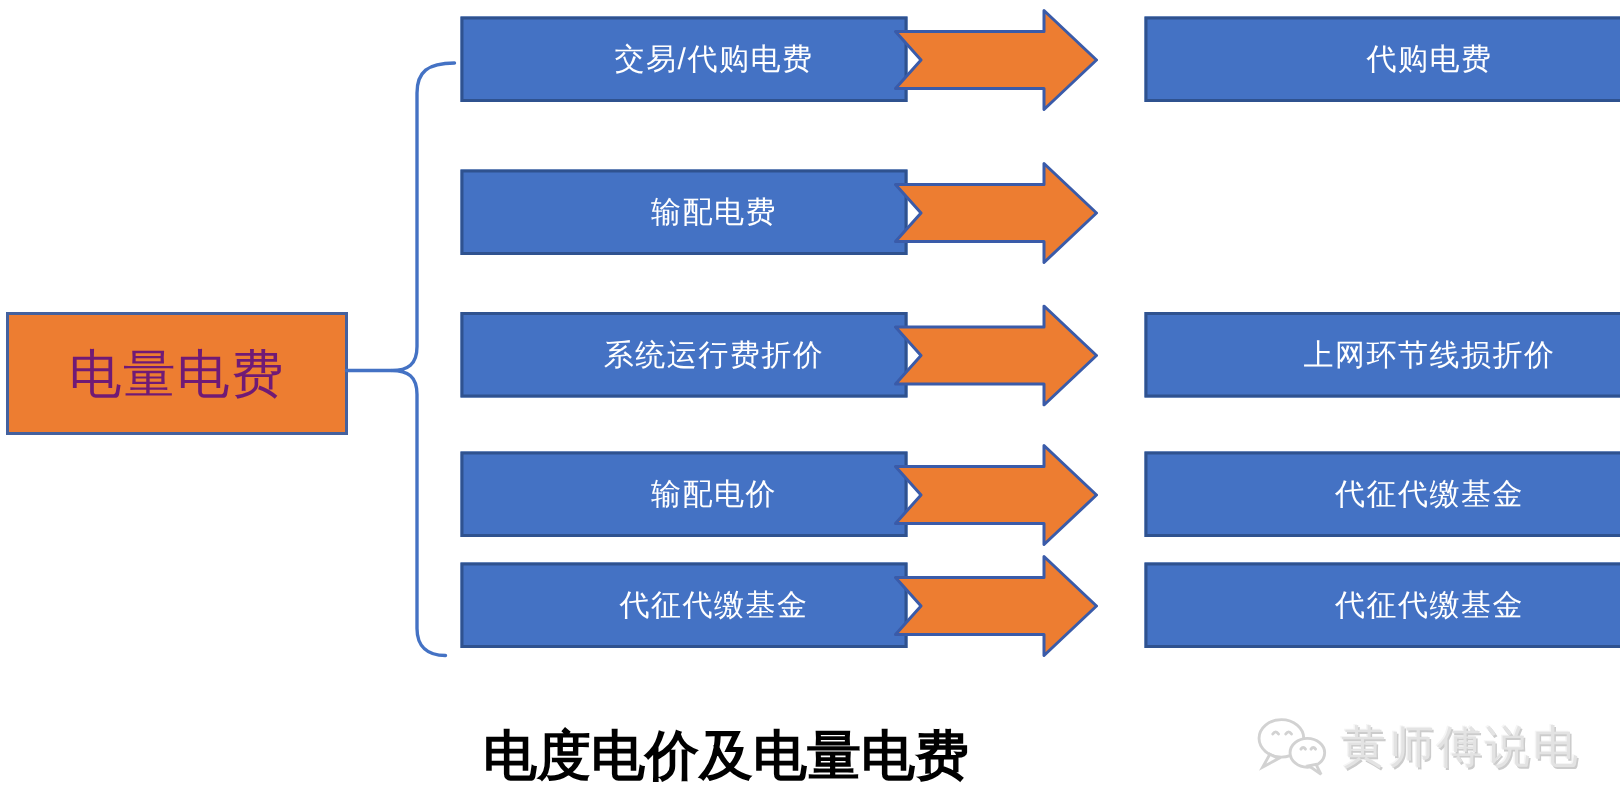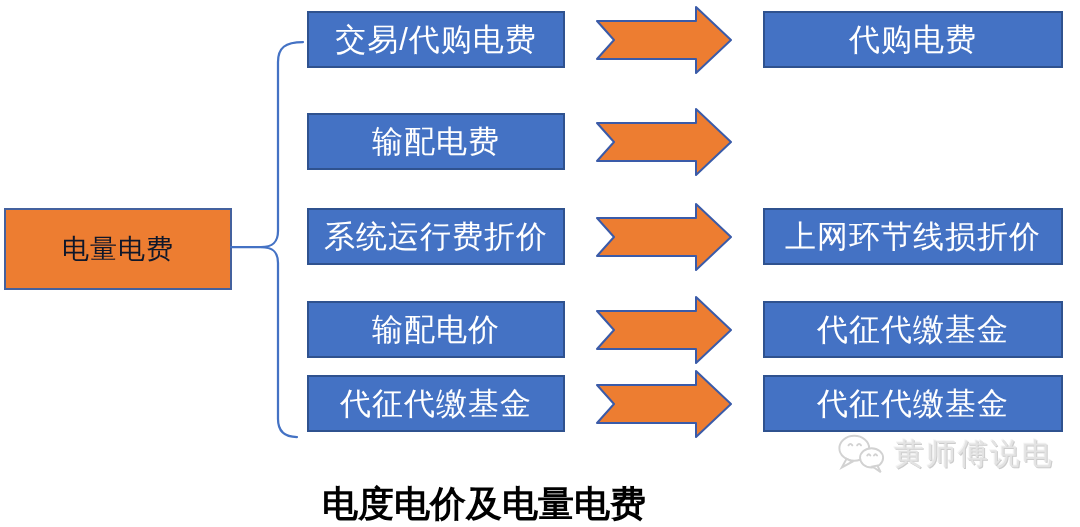--- a/index.html
+++ b/index.html
@@ -12,22 +12,22 @@
     font-family: "Liberation Sans", sans-serif;
   }
 
   
   .src-box {
     position: absolute;
     left: 4px; top: 208px;
     width: 224px; height: 78px;
     background: var(--orange, #ED7D31);
     border: 2px solid var(--orange-border, #44619E);
-    color: #0f172a;
-    font-size: 27px;
+    color: #701a75;
+    font-size: 35px;
     letter-spacing: 1px;
     display: flex; align-items: center; justify-content: center;
   }
 
   
   .connector {
     position: absolute; left: 0; top: 0;
     width: 1080px; height: 527px;
     pointer-events: none;
   }
@@ -45,23 +45,23 @@
   .row.r3 { top: 203px; }
   .row.r4 { top: 296px; }
   .row.r5 { top: 370px; }
 
   .mid-box, .right-box {
     position: absolute;
     top: 5px; height: 53px;
     background: var(--blue, #4472C4);
     border: 2px solid var(--blue-border, #2F528F);
     color: #ffffff;
-    font-size: 31px;
+    font-size: 20px;
     letter-spacing: 1px;
-    display: flex; align-items: center; justify-content: center;
+    display: flex; align-items: center; justify-content: center; padding-left: 40px;
   }
   .mid-box  { left: 307px; width: 254px; }
   .right-box{ left: 763px; width: 296px; }
 
   .arrow { position: absolute; left: 596px; top: 0; width: 136px; height: 68px; }
   .arrow polygon {
     fill: var(--arrow-fill, #ED7D31);
     stroke: var(--arrow-stroke, #3A5BA9);
     stroke-width: 2;
     stroke-linejoin: round;
@@ -73,21 +73,21 @@
     left: 318px; top: 480px; width: 332px;
     text-align: center;
     font-size: 36px;
     font-weight: bold;
     color: var(--caption, #000000);
   }
 
   
   .watermark {
     position: absolute;
-    right: 26px; top: 432px;
+    right: 26px; top: 476px;
     display: flex; align-items: center; gap: 8px;
     user-select: none;
   }
   .watermark .wm-text {
     font-size: 30px;
     color: var(--wm, #E3E3E3);
     text-shadow: 1px 1px 0 #cccccc, -1px -1px 0 #f5f5f5;
     letter-spacing: 2px;
   }
   .wm-icon { width: 50px; height: 44px; }

